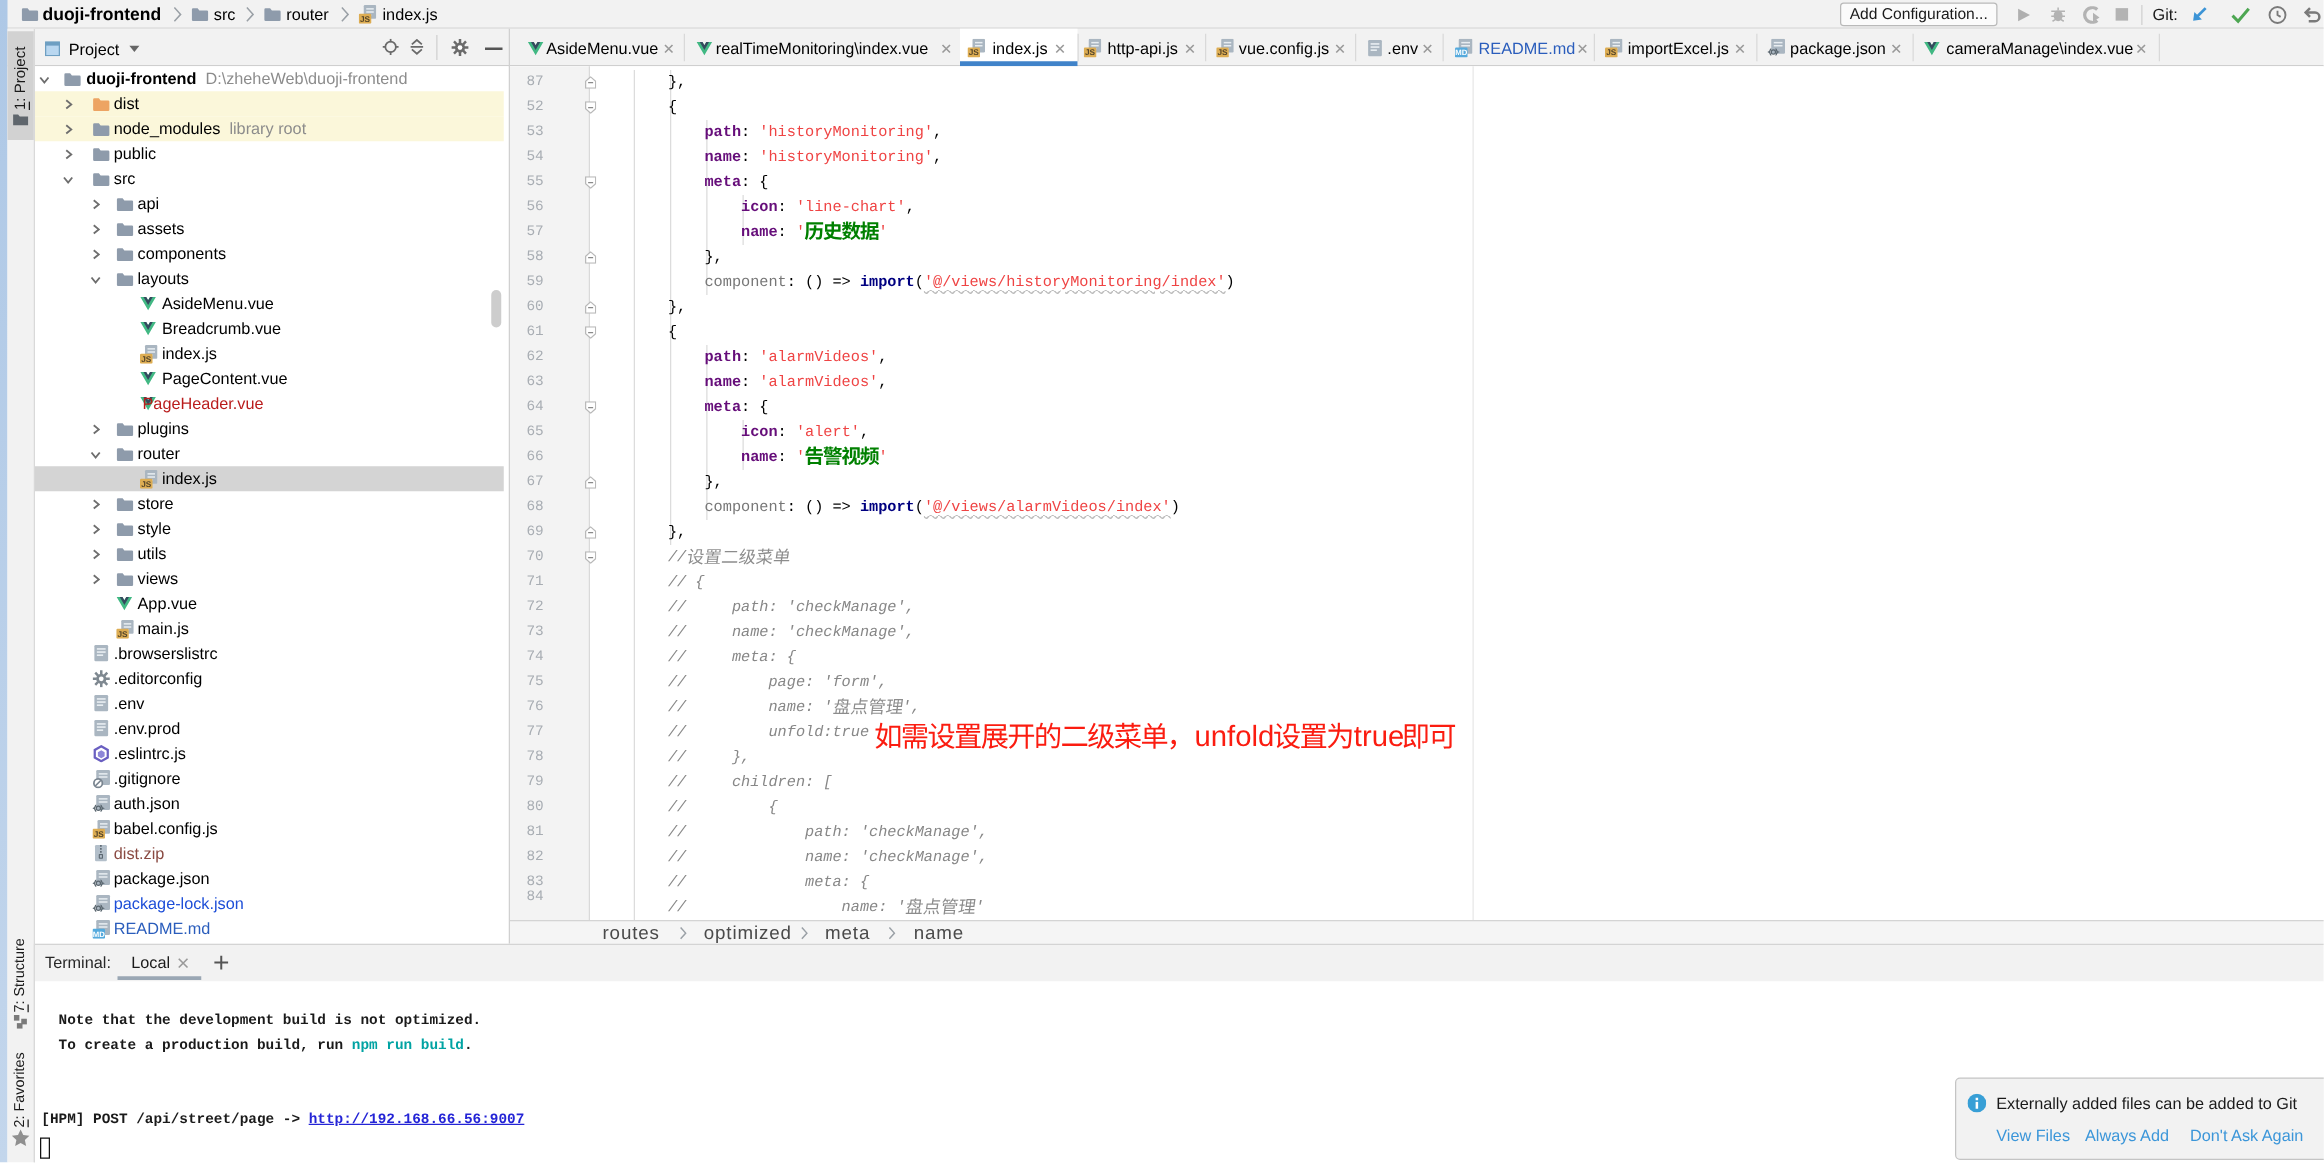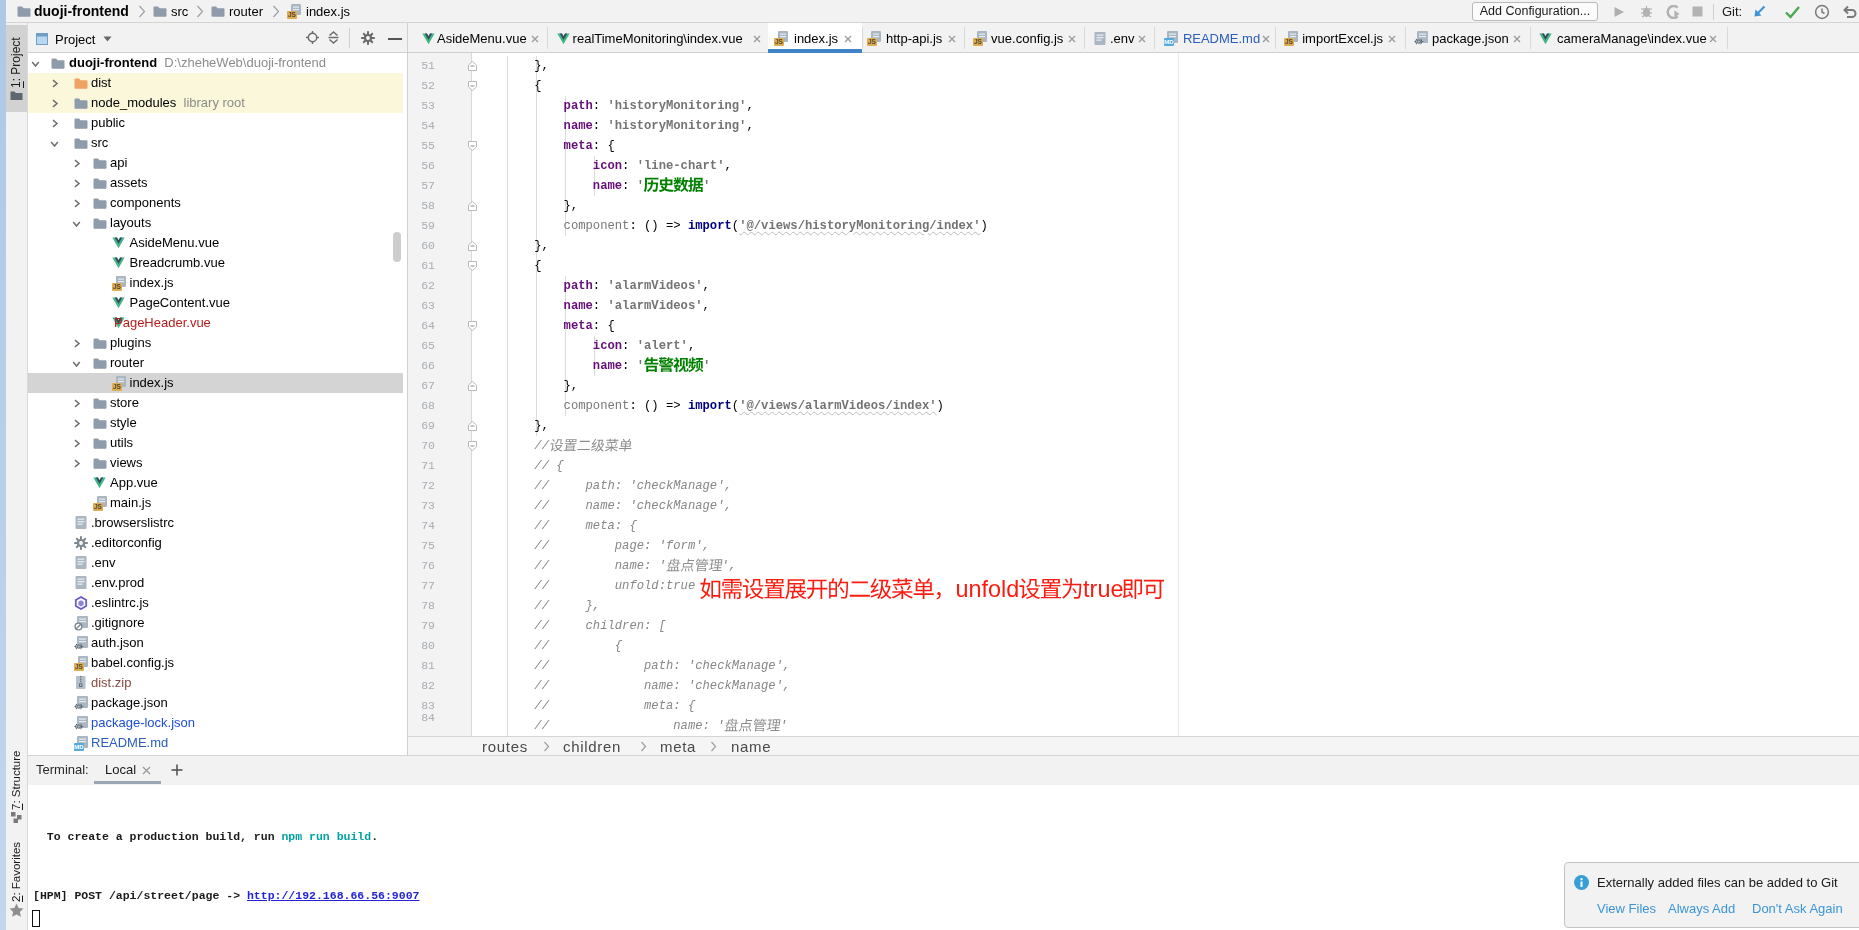--- a/index.html
+++ b/index.html
@@ -1,21 +1,21 @@
 <!DOCTYPE html>
 <html><head><meta charset="utf-8"><style>
 
 *{margin:0;padding:0;box-sizing:border-box}
 html,body{width:1859px;height:930px;overflow:hidden;background:#fff;font-family:"Liberation Sans",sans-serif}
 #root{position:relative;width:1859px;height:930px}
 .abs{position:absolute}
 .mono{font-family:"Liberation Mono",monospace}
 .codeline{position:absolute;white-space:pre;font-family:"Liberation Mono",monospace;font-size:12.2px;line-height:20px;height:20px;color:#000}
 .k{color:#660e7a;font-weight:bold}
-.s{color:#737373;font-weight:bold}
+.s{color:#ef4444;font-weight:normal}
 .i{color:#000080;font-weight:bold}
 .c{color:#878787;font-style:italic}
 .g{color:#777}
 .wv{text-decoration:underline;text-decoration-style:wavy;text-decoration-color:#bcbcbc;text-decoration-thickness:1px;text-underline-offset:2px}
 .ln{position:absolute;width:29px;text-align:right;font-family:"Liberation Mono",monospace;font-size:11.5px;line-height:20px;color:#a8adb3}
 .trow{position:absolute;height:20px;font-size:13px;line-height:20px;color:#000;white-space:pre}
 .tabtxt{position:absolute;font-size:13px;line-height:26px;color:#000;white-space:pre}
 
 </style></head><body>
 <div id="root">
@@ -518,21 +518,21 @@
 <div class="abs" style="left:393px;top:232px;width:8px;height:30px;background:#cdcdcd;border-radius:4px"></div>
 <div class="abs" style="left:408px;top:53px;width:1451px;height:683px;background:#fff"></div>
 <div class="abs" style="left:408px;top:53px;width:64px;height:683px;background:#f3f3f3;border-right:1px solid #d9d9d9"></div>
 <div class="abs" style="left:1178px;top:53px;width:1px;height:683px;background:#e8e8e8"></div>
 <div class="abs" style="left:507px;top:56px;width:1px;height:680px;background:#dcdcdc"></div>
 <div class="abs" style="left:536px;top:56px;width:1px;height:380px;background:#dcdcdc"></div>
 <div class="abs" style="left:565px;top:96px;width:1px;height:140px;background:#dcdcdc"></div>
 <div class="abs" style="left:565px;top:276px;width:1px;height:140px;background:#dcdcdc"></div>
 <div class="abs" style="left:594px;top:156px;width:1px;height:40px;background:#dcdcdc"></div>
 <div class="abs" style="left:594px;top:336px;width:1px;height:40px;background:#dcdcdc"></div>
-<div class="ln" style="left:406px;top:56px">51</div>
+<div class="ln" style="left:406px;top:56px">87</div>
 <svg class="abs" style="left:468.2px;top:61px;" width="9" height="10" viewBox="0 0 9 10">
       <path d="M4.5 0.5 L8.5 4 V9.5 H0.5 V4 Z" fill="#fff" stroke="#b9b9b9" stroke-width="1"></path>
       <line x1="2.5" y1="5" x2="6.5" y2="5" stroke="#8a8a8a" stroke-width="1"></line>
     </svg>
 <div class="ln" style="left:406px;top:76px">52</div>
 <svg class="abs" style="left:468.2px;top:81px;" width="9" height="10" viewBox="0 0 9 10">
       <path d="M0.5 0.5 H8.5 V6 L4.5 9.5 L0.5 6 Z" fill="#fff" stroke="#b9b9b9" stroke-width="1"></path>
       <line x1="2.5" y1="5" x2="6.5" y2="5" stroke="#8a8a8a" stroke-width="1"></line>
     </svg>
 <div class="ln" style="left:406px;top:96px">53</div>
@@ -691,21 +691,21 @@
       <use href="#r3" transform="translate(20.65,20.2) scale(0.02260,-0.02260)" fill="#fb1c10"></use>
       <use href="#r11" transform="translate(41.95,20.2) scale(0.02260,-0.02260)" fill="#fb1c10"></use>
     </svg>
 <div class="abs" style="left:1083.1px;top:577px;height:24px;font-size:23.4px;line-height:24px;color:#fb1c10">true</div>
 <svg style="position:absolute;left:1122.3px;top:577.0px;overflow:visible" width="42.6" height="24" viewBox="0 0 42.6 24">
       <use href="#r12" transform="translate(-0.65,20.2) scale(0.02260,-0.02260)" fill="#fb1c10"></use>
       <use href="#r13" transform="translate(20.65,20.2) scale(0.02260,-0.02260)" fill="#fb1c10"></use>
     </svg>
 <div class="abs" style="left:408px;top:736px;width:1451px;height:19px;background:#f5f5f5;border-top:1px solid #d4d4d4"></div>
 <div class="abs" style="left:482px;top:738px;font-size:15px;letter-spacing:0.7px;line-height:17px;color:#4a4a4a">routes</div>
-<div class="abs" style="left:563px;top:738px;font-size:15px;letter-spacing:0.7px;line-height:17px;color:#4a4a4a">children</div>
+<div class="abs" style="left:563px;top:738px;font-size:15px;letter-spacing:0.7px;line-height:17px;color:#4a4a4a">optimized</div>
 <div class="abs" style="left:660px;top:738px;font-size:15px;letter-spacing:0.7px;line-height:17px;color:#4a4a4a">meta</div>
 <div class="abs" style="left:731px;top:738px;font-size:15px;letter-spacing:0.7px;line-height:17px;color:#4a4a4a">name</div>
 <svg class="abs" style="left:543px;top:741px;" width="7" height="11" viewBox="0 0 7 11">
       <path d="M1.5 1 L5.5 5.5 L1.5 10" fill="none" stroke="#9aa0a6" stroke-width="1.2"></path>
     </svg>
 <svg class="abs" style="left:640px;top:741px;" width="7" height="11" viewBox="0 0 7 11">
       <path d="M1.5 1 L5.5 5.5 L1.5 10" fill="none" stroke="#9aa0a6" stroke-width="1.2"></path>
     </svg>
 <svg class="abs" style="left:710px;top:741px;" width="7" height="11" viewBox="0 0 7 11">
       <path d="M1.5 1 L5.5 5.5 L1.5 10" fill="none" stroke="#9aa0a6" stroke-width="1.2"></path>
@@ -715,20 +715,21 @@
 <div class="abs" style="left:105px;top:762px;font-size:13px;line-height:16px;color:#1a1a1a">Local</div>
 <svg class="abs" style="left:142px;top:766px;" width="9" height="9" viewBox="0 0 9 9">
       <path d="M1 1 L8 8 M8 1 L1 8" stroke="#9a9a9a" stroke-width="1.3"></path>
     </svg>
 <div class="abs" style="left:94px;top:781px;width:67px;height:3px;background:#9aa7b4"></div>
 <svg class="abs" style="left:171px;top:764px;" width="12" height="12" viewBox="0 0 12 12">
       <line x1="6" y1="0.5" x2="6" y2="11.5" stroke="#555" stroke-width="1.6"></line>
       <line x1="0.5" y1="6" x2="11.5" y2="6" stroke="#555" stroke-width="1.6"></line>
     </svg>
 <div class="abs" style="left:27px;top:755px;width:1px;height:175px;background:#d9d9d9"></div>
+<div class="abs mono" style="left:33px;top:807px;font-size:11.5px;font-weight:bold;line-height:20px;white-space:pre;color:#1a1a1a">  Note that the development build is not optimized.</div>
 <div class="abs mono" style="left:33px;top:827px;font-size:11.5px;font-weight:bold;line-height:20px;white-space:pre;color:#1a1a1a">  To create a production build, run <span style="color:#00a3a3">npm run build</span>.</div>
 <div class="abs mono" style="left:33px;top:886px;font-size:11.5px;font-weight:bold;line-height:20px;white-space:pre;color:#1a1a1a">[HPM] POST /api/street/page -&gt; <span style="color:#2424d6;text-decoration:underline">http://192.168.66.56:9007</span></div>
 <div class="abs" style="left:31.5px;top:910px;width:8px;height:17px;border:1.6px solid #111;background:#fff"></div>
 <div class="abs" style="left:1564px;top:862px;width:300px;height:66px;background:#f2f2f2;border:1px solid #c4c4c4;border-radius:4px"></div>
 <svg class="abs" style="left:1574px;top:875px;" width="15" height="15" viewBox="0 0 15 15">
       <circle cx="7.5" cy="7.5" r="7.5" fill="#389fd6"></circle>
       <rect x="6.5" y="6.5" width="2" height="5.5" fill="#fff"></rect>
       <rect x="6.5" y="3.2" width="2" height="2" fill="#fff"></rect>
     </svg>
 <div class="abs" style="left:1597px;top:875px;font-size:13px;line-height:15px;color:#1a1a1a">Externally added files can be added to Git</div>

